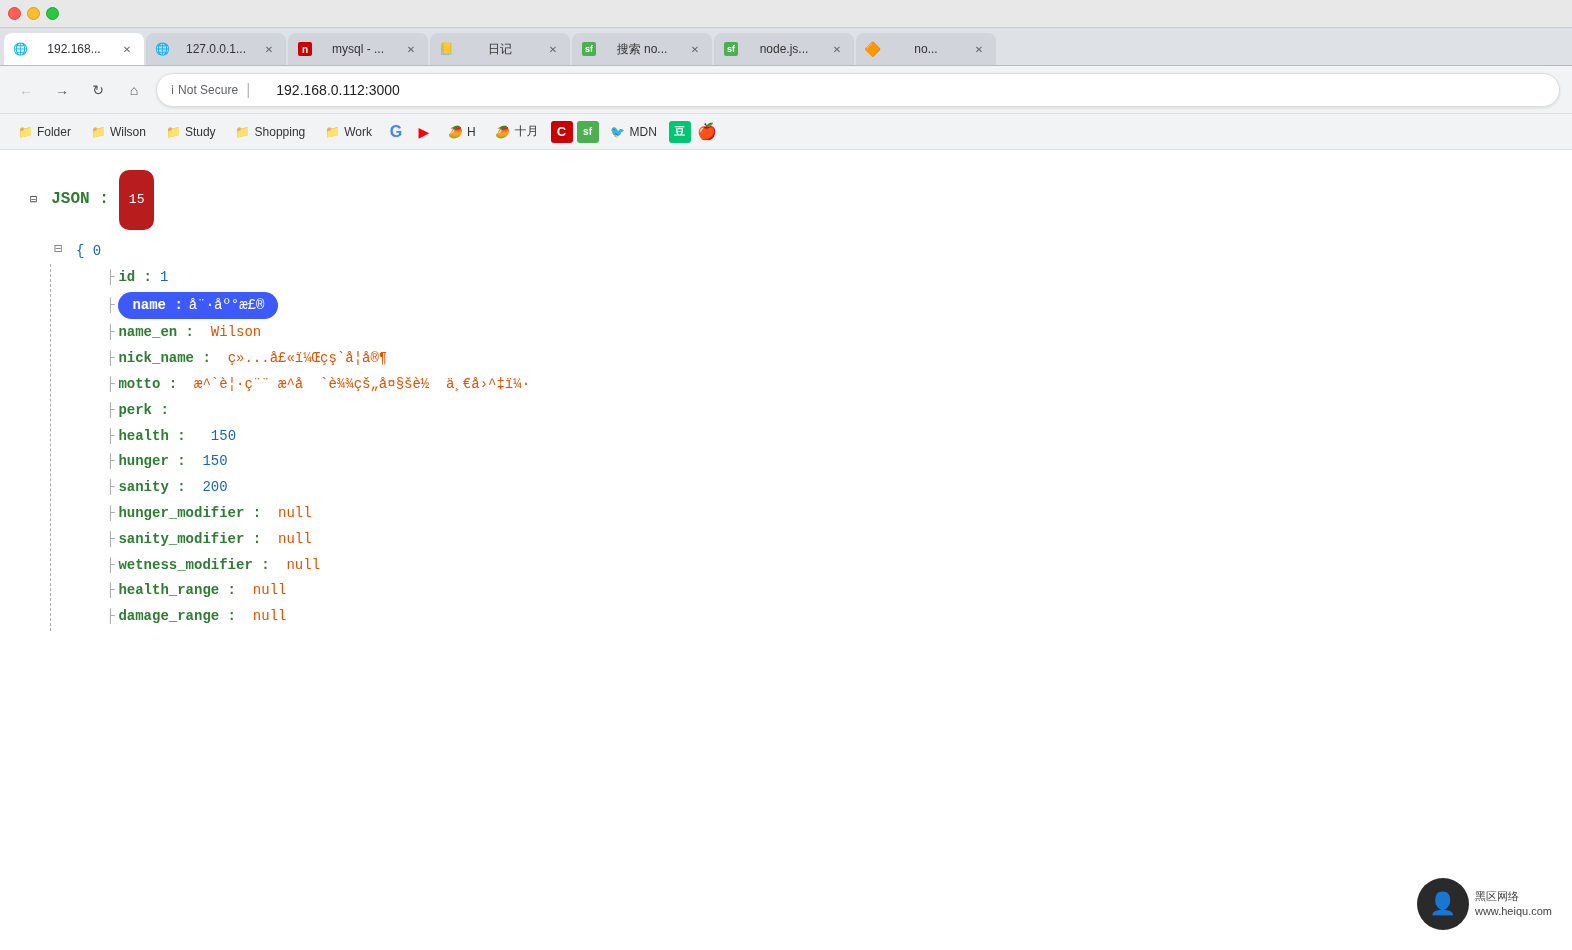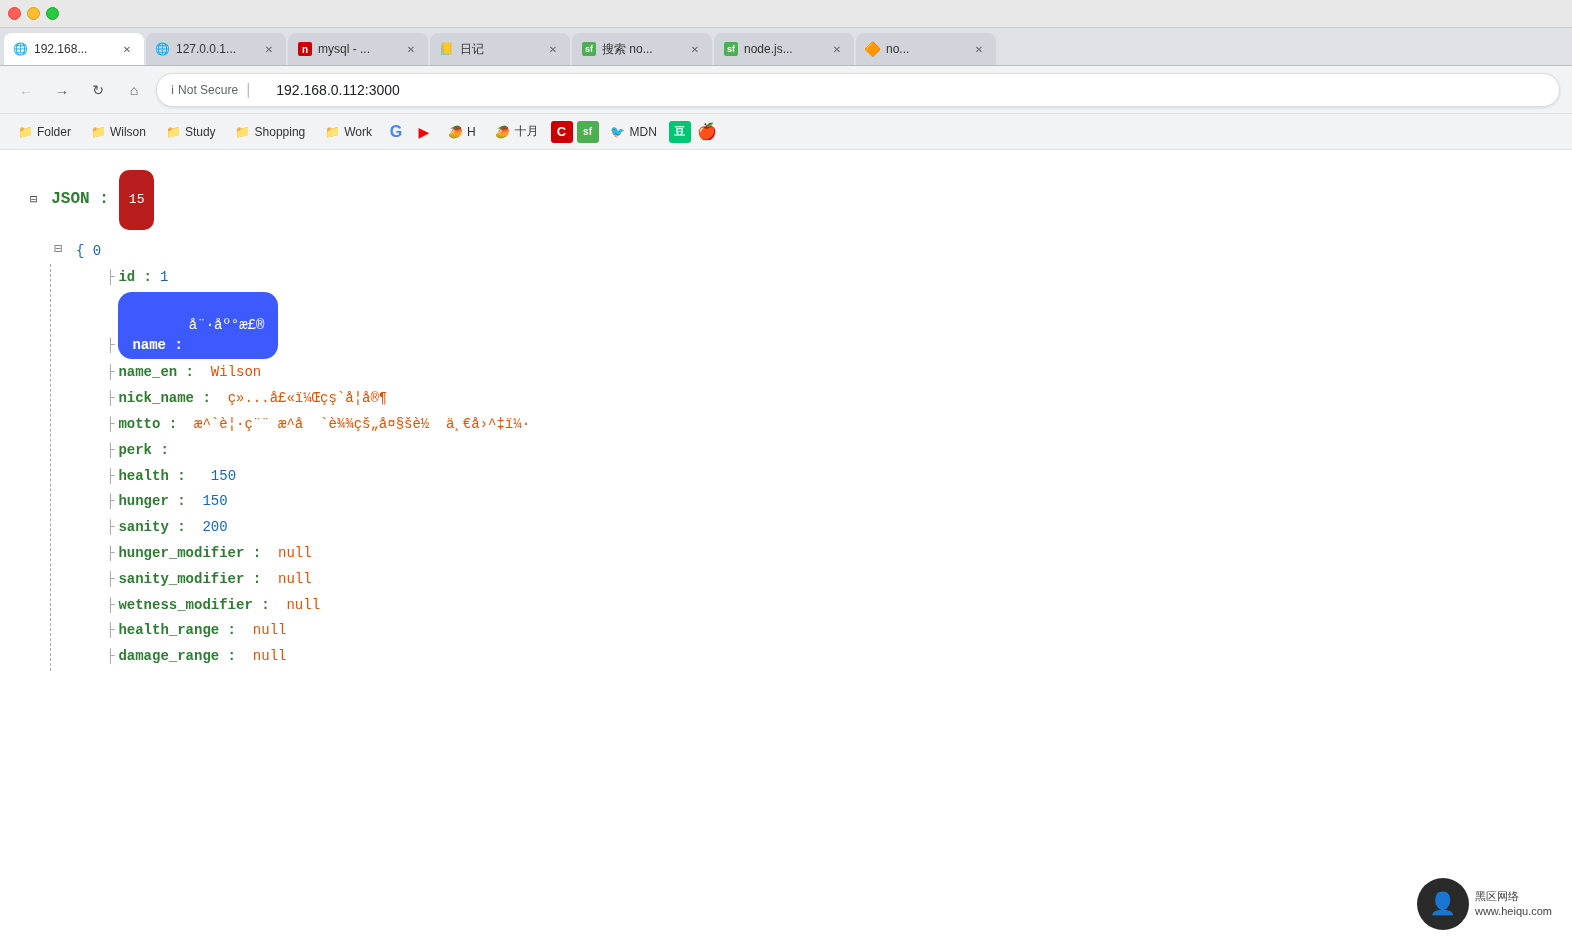--- a/index.html
+++ b/index.html
@@ -14,21 +14,21 @@
     .tl { width: 13px; height: 13px; border-radius: 50%; cursor: pointer; }
     .tl-red { background: #ff5f57; border: 1px solid #e0443e; }
     .tl-yellow { background: #febc2e; border: 1px solid #d4a017; }
     .tl-green { background: #28c840; border: 1px solid #1aab29; }
 
     
     .tabbar { background: #dee1e6; height: 38px; display: flex; align-items: flex-end; padding: 0 4px; flex-shrink: 0; border-bottom: 1px solid #bbb; }
     .tab { display: flex; align-items: center; height: 32px; padding: 0 10px; background: #d1d4db; border-radius: 8px 8px 0 0; margin-right: 2px; font-size: 12px; color: #333; gap: 6px; cursor: pointer; min-width: 140px; max-width: 180px; position: relative; }
     .tab.active { background: #fff; z-index: 1; }
     .tab-favicon { width: 14px; height: 14px; flex-shrink: 0; display: flex; align-items: center; justify-content: center; font-size: 11px; }
-    .tab-title { flex: 1; overflow: hidden; text-overflow: ellipsis; white-space: nowrap; font-size: 12px; }
+    .tab-title { flex: 1; overflow: hidden; text-overflow: ellipsis; white-space: nowrap; font-size: 12px; text-align: center; }
     .tab-close { width: 14px; height: 14px; border-radius: 50%; display: flex; align-items: center; justify-content: center; font-size: 10px; color: #666; cursor: pointer; flex-shrink: 0; }
 
     
     .favicon-globe { color: #666; font-size: 12px; }
     .favicon-n { background: #cc0000; color: white; font-size: 10px; font-weight: bold; width: 14px; height: 14px; display: flex; align-items: center; justify-content: center; border-radius: 2px; }
     .favicon-book { color: #f5a623; font-size: 12px; }
     .favicon-sf { background: #4caf50; color: white; font-size: 9px; font-weight: bold; width: 14px; height: 14px; display: flex; align-items: center; justify-content: center; border-radius: 2px; }
     .favicon-sf2 { background: #4caf50; color: white; font-size: 9px; font-weight: bold; width: 14px; height: 14px; display: flex; align-items: center; justify-content: center; border-radius: 2px; }
     .favicon-orange { color: #ff8c00; font-size: 14px; }
 
@@ -207,21 +207,21 @@
           <div class="json-row json-indent1">
             <span style="color:#aaa; margin-right:4px;">├</span>
             <span class="json-key">id :</span>
             <span class="json-colon"></span>
             <span class="json-value-num">  1</span>
           </div>
 
           <div class="json-row json-indent1">
             <span style="color:#aaa; margin-right:4px;">├</span>
             <span class="json-value-highlighted">
-              <span class="json-key" style="color:white;margin-top:40px;">name :</span>
+              <span class="json-key" style="color:white;">name :</span>
               <span style="margin-left: 6px;">  å¨·åº°æ£®</span>
             </span>
           </div>
 
           <div class="json-row json-indent1">
             <span style="color:#aaa; margin-right:4px;">├</span>
             <span class="json-key">name_en :</span>
             <span class="json-value-str">&nbsp;&nbsp;Wilson</span>
           </div>
 

